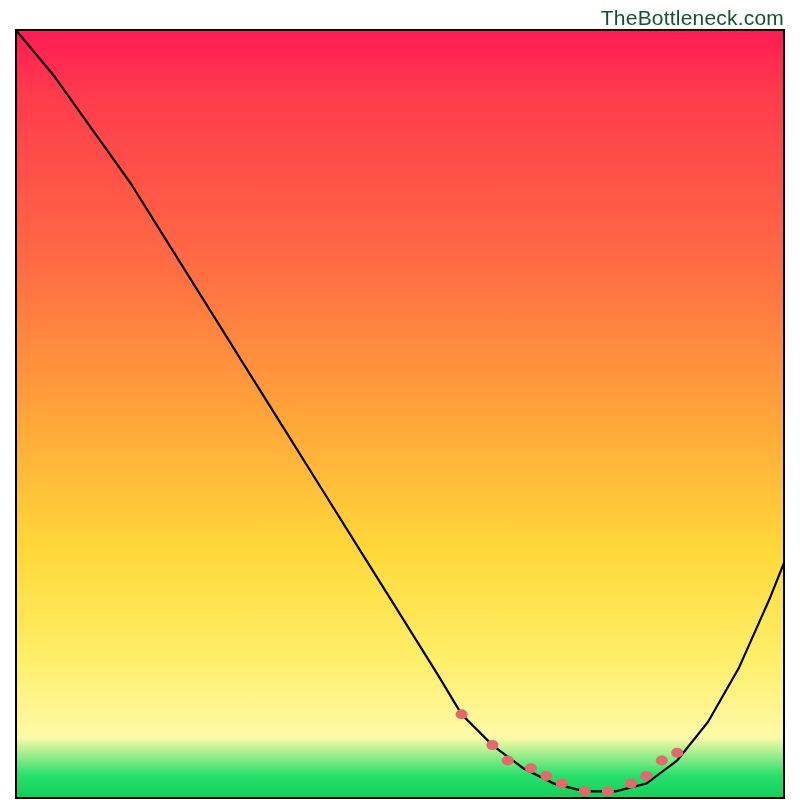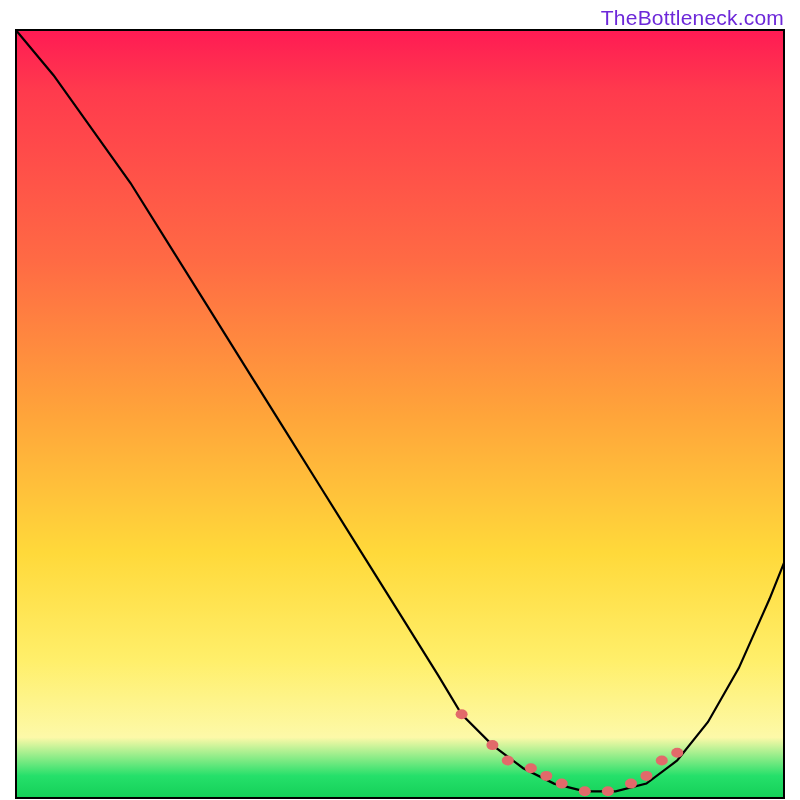--- a/index.html
+++ b/index.html
@@ -55,21 +55,21 @@
     top: 0;
     width: 100%;
     height: 100%;
     pointer-events: none;
   }
   .watermark {
     position: absolute;
     top: 6px;
     right: 16px;
     font-size: 21px;
-    color: #6d28d9;
+    color: #14532d;
     font-weight: 400;
     letter-spacing: 0.2px;
   }
 </style>
 </head>
 <body>
 
 <div class="watermark">TheBottleneck.com</div>
 
 <div class="frame">

